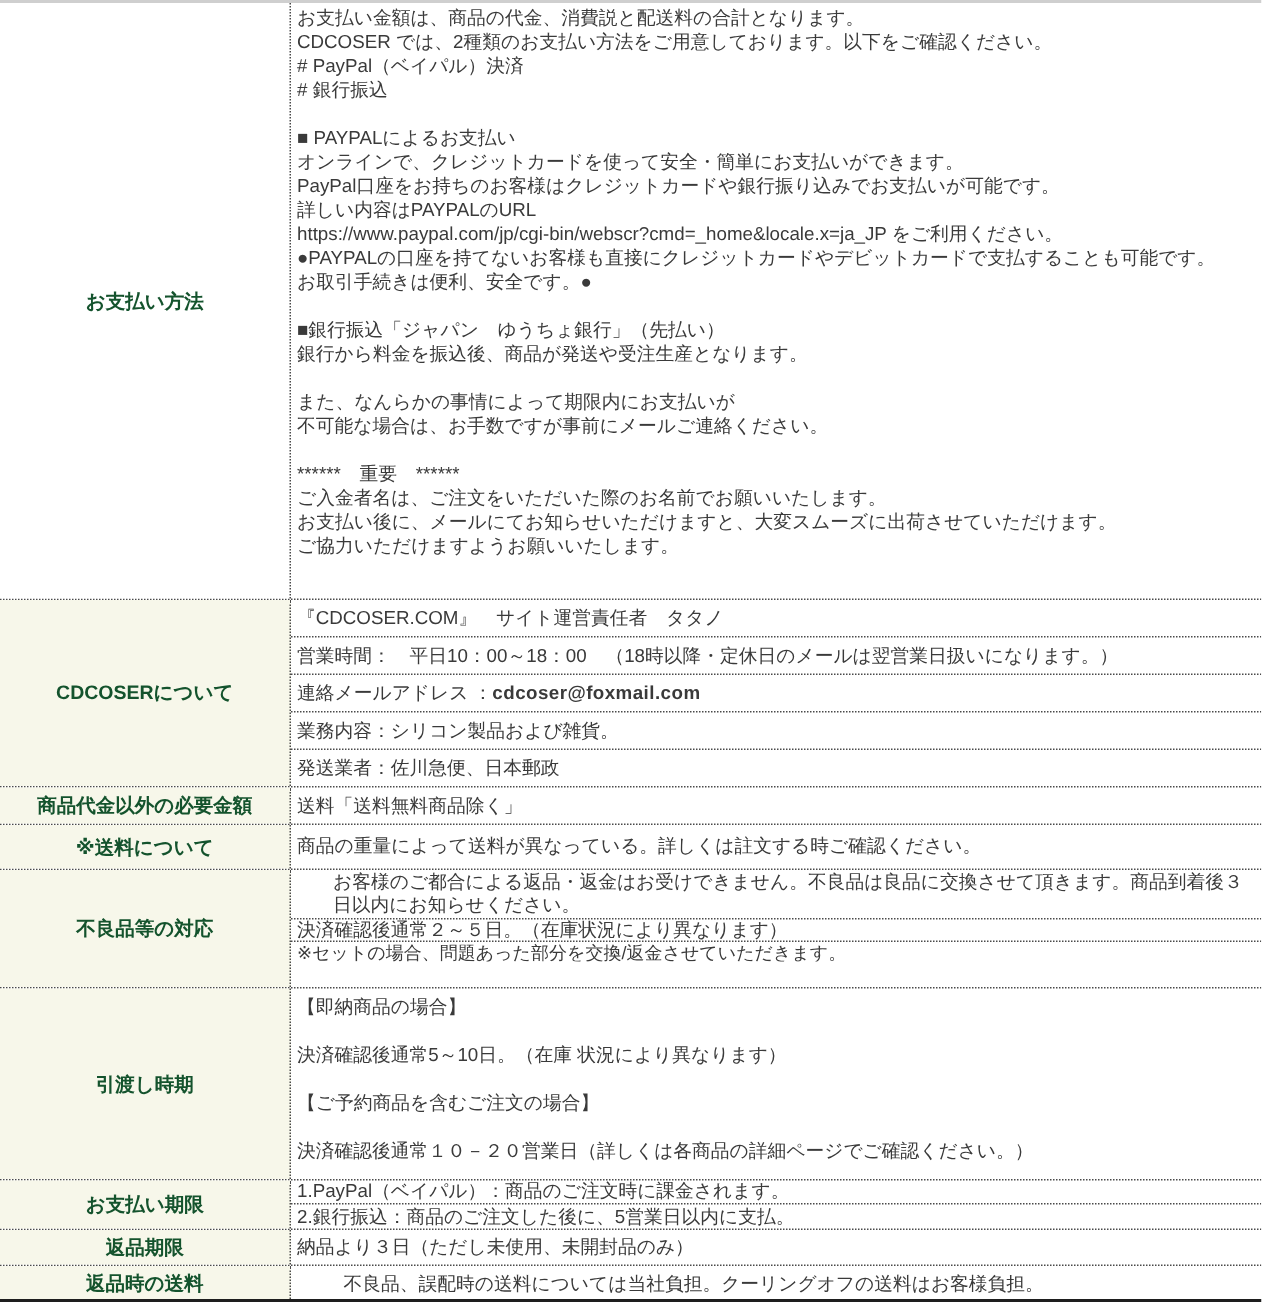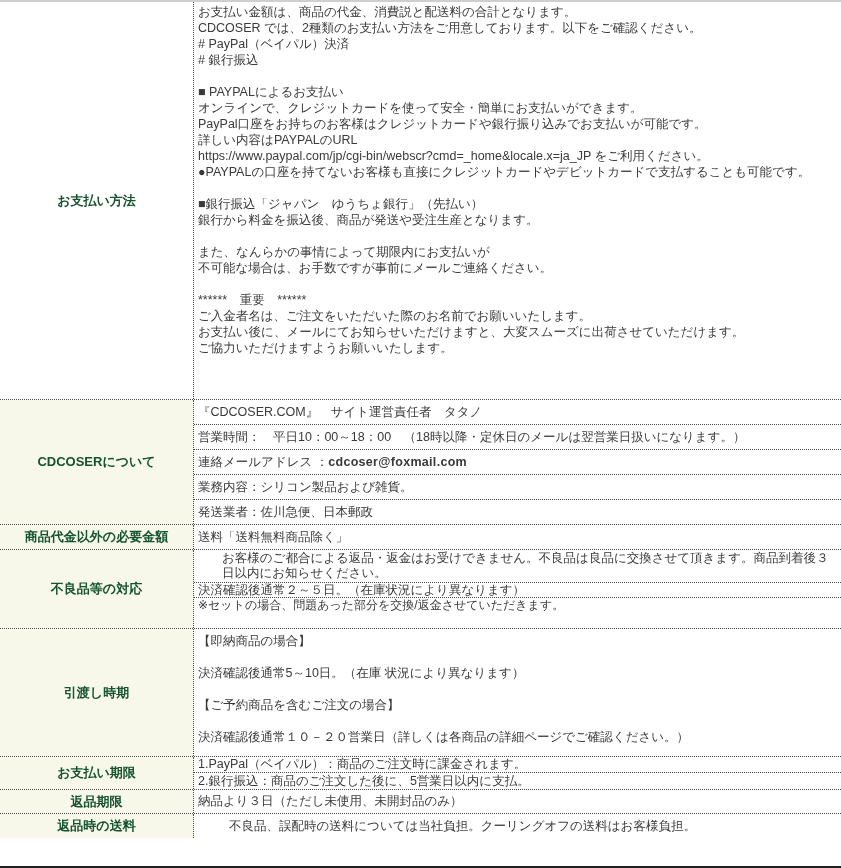--- a/index.html
+++ b/index.html
@@ -63,20 +63,21 @@
           <div class="line">CDCOSER では、2種類のお支払い方法をご用意しております。以下をご確認ください。</div>
           <div class="line"># PayPal（ベイパル）決済</div>
           <div class="line"># 銀行振込</div>
           <div class="line">&nbsp;</div>
           <div class="line">■ PAYPALによるお支払い</div>
           <div class="line">オンラインで、クレジットカードを使って安全・簡単にお支払いができます。</div>
           <div class="line">PayPal口座をお持ちのお客様はクレジットカードや銀行振り込みでお支払いが可能です。</div>
           <div class="line">詳しい内容はPAYPALのURL</div>
           <div class="line">https://www.paypal.com/jp/cgi-bin/webscr?cmd=_home&amp;locale.x=ja_JP をご利用ください。</div>
           <div class="line">●PAYPALの口座を持てないお客様も直接にクレジットカードやデビットカードで支払することも可能です。</div>
+          <div class="line">お取引手続きは便利、安全です。●</div>
           <div class="line">&nbsp;</div>
           <div class="line">■銀行振込「ジャパン　ゆうちょ銀行」（先払い）</div>
           <div class="line">銀行から料金を振込後、商品が発送や受注生産となります。</div>
           <div class="line">&nbsp;</div>
           <div class="line">また、なんらかの事情によって期限内にお支払いが</div>
           <div class="line">不可能な場合は、お手数ですが事前にメールご連絡ください。</div>
           <div class="line">&nbsp;</div>
           <div class="line">******　重要　******</div>
           <div class="line">ご入金者名は、ご注文をいただいた際のお名前でお願いいたします。</div>
           <div class="line">お支払い後に、メールにてお知らせいただけますと、大変スムーズに出荷させていただけます。</div>
@@ -97,20 +98,24 @@
       <div class="subrow h25">業務内容：シリコン製品および雑貨。</div>
       <div class="subrow h25">発送業者：佐川急便、日本郵政</div>
     </div>
   </div>
 
   <div class="trow row-extra r3">
     <div class="th">商品代金以外の必要金額</div>
     <div class="td single">送料「送料無料商品除く」</div>
   </div>
 
+  <div class="trow row-shipnote r4">
+    <div class="th">※送料について</div>
+    <div class="td single">商品の重量によって送料が異なっている。詳しくは註文する時ご確認ください。</div>
+  </div>
 
   <div class="trow row-defective">
     <div class="th">不良品等の対応</div>
     <div class="td">
       <div class="subrow h33">お客様のご都合による返品・返金はお受けできません。不良品は良品に交換させて頂きます。商品到着後３日以内にお知らせください。</div>
       <div class="subrow h15">決済確認後通常２～５日。（在庫状況により異なります）</div>
       <div class="subrow h13">※セットの場合、問題あった部分を交換/返金させていただきます。</div>
     </div>
   </div>
 

